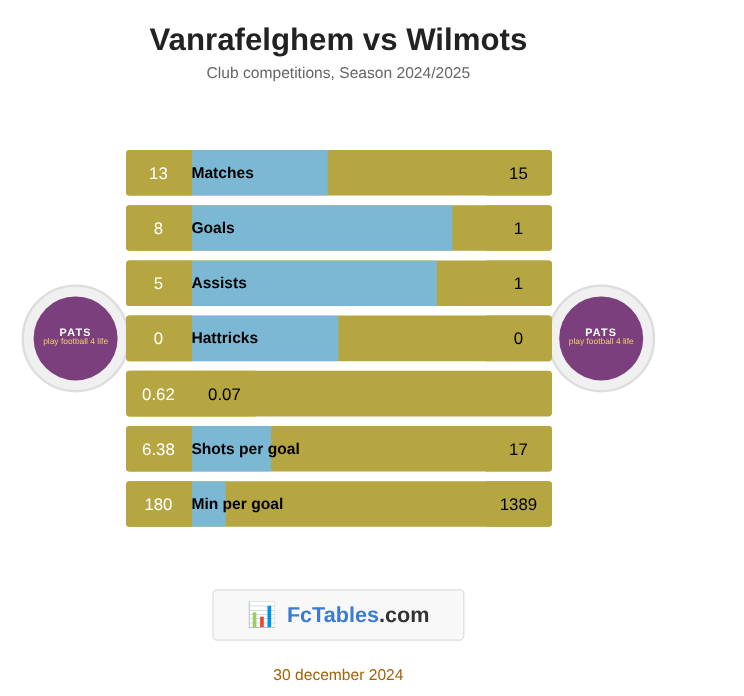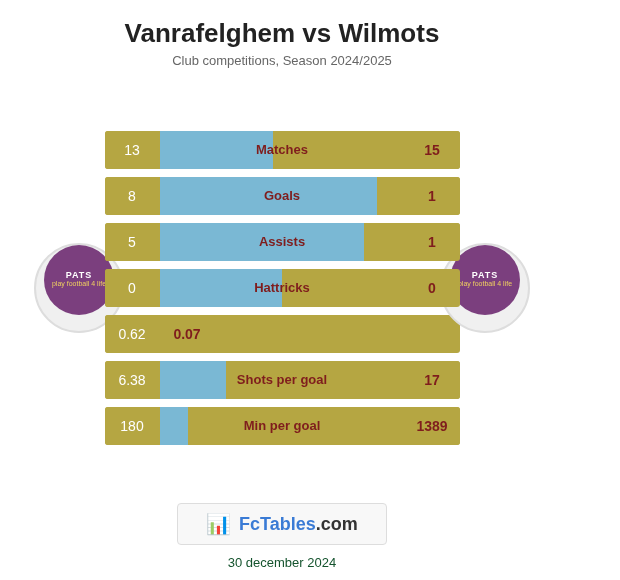--- a/index.html
+++ b/index.html
@@ -10,21 +10,21 @@
       font-family: Arial, sans-serif;
       overflow: hidden;
     }
 
     .page {
       width: 564px;
       height: 580px;
       display: flex;
       flex-direction: column;
       align-items: center;
-      padding: 18px 26px 10px;
+      padding: 18px 10px 10px;
     }
 
     .title {
       font-size: 26px;
       font-weight: bold;
       color: #222;
       margin-bottom: 4px;
       text-align: center;
     }
 
@@ -44,21 +44,21 @@
       flex: 1;
     }
 
     .logo-left, .logo-right {
       width: 90px;
       height: 90px;
       border-radius: 50%;
       background: #f0f0f0;
       border: 2px solid #ddd;
       display: flex;
-      align-items: flex-start;
+      align-items: center;
       justify-content: center;
       flex-shrink: 0;
       position: absolute;
       top: 50%;
       transform: translateY(-50%);
     }
 
     .logo-left {
       left: 8px;
     }
@@ -140,31 +140,30 @@
       top: 0;
       height: 100%;
       background: #7ab8d4;
     }
 
     .stat-label {
       position: relative;
       z-index: 2;
       font-size: 13px;
       font-weight: bold;
-      color: #7f1d1d;
-      text-align: center;
+      color: #000000;
       width: 100%;
     }
 
     .stat-right-val {
       width: 55px;
       text-align: center;
       font-size: 14px;
-      font-weight: bold;
-      color: #7f1d1d;
+      font-weight: normal;
+      color: #000000;
       background: #b5a642;
       height: 100%;
       display: flex;
       align-items: center;
       justify-content: center;
       border-radius: 0 3px 3px 0;
       z-index: 2;
       position: relative;
     }
 
@@ -197,23 +196,23 @@
       font-size: 18px;
       font-weight: bold;
       color: #333;
     }
 
     .fctables-text span {
       color: #3a7bd5;
     }
 
     .footer-date {
-      margin-top: 10px;
+      margin-top: 21px;
       font-size: 13px;
-      color: #14532d;
+      color: #a16207;
       text-align: right;
     }
   </style>
 </head>
 <body>
 
 <div class="page">
 
   <div class="title">Vanrafelghem vs Wilmots</div>
   <div class="subtitle">Club competitions, Season 2024/2025</div>

